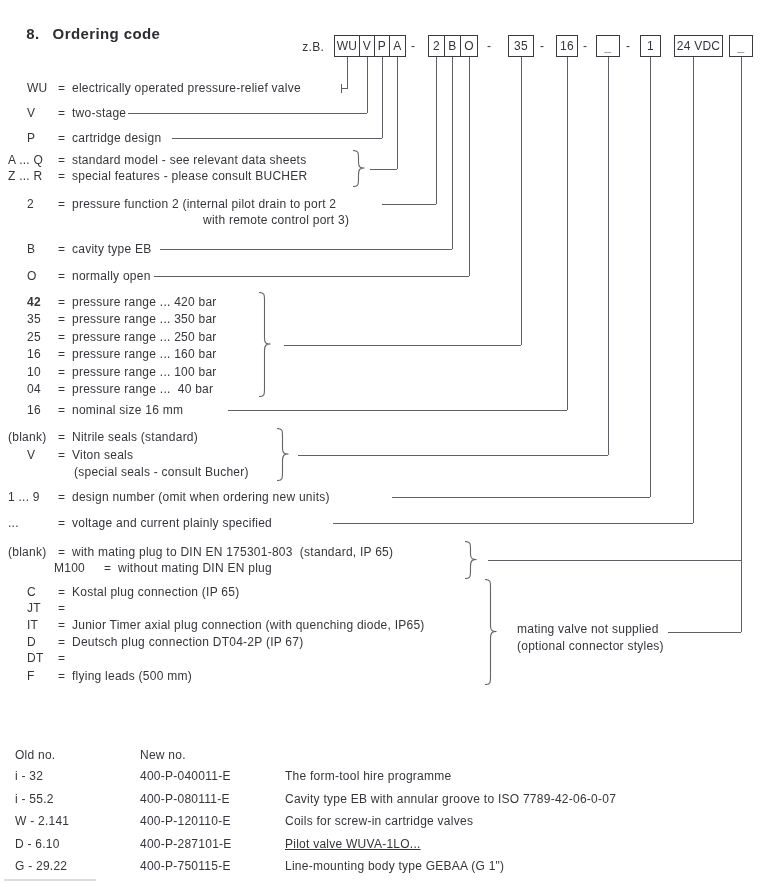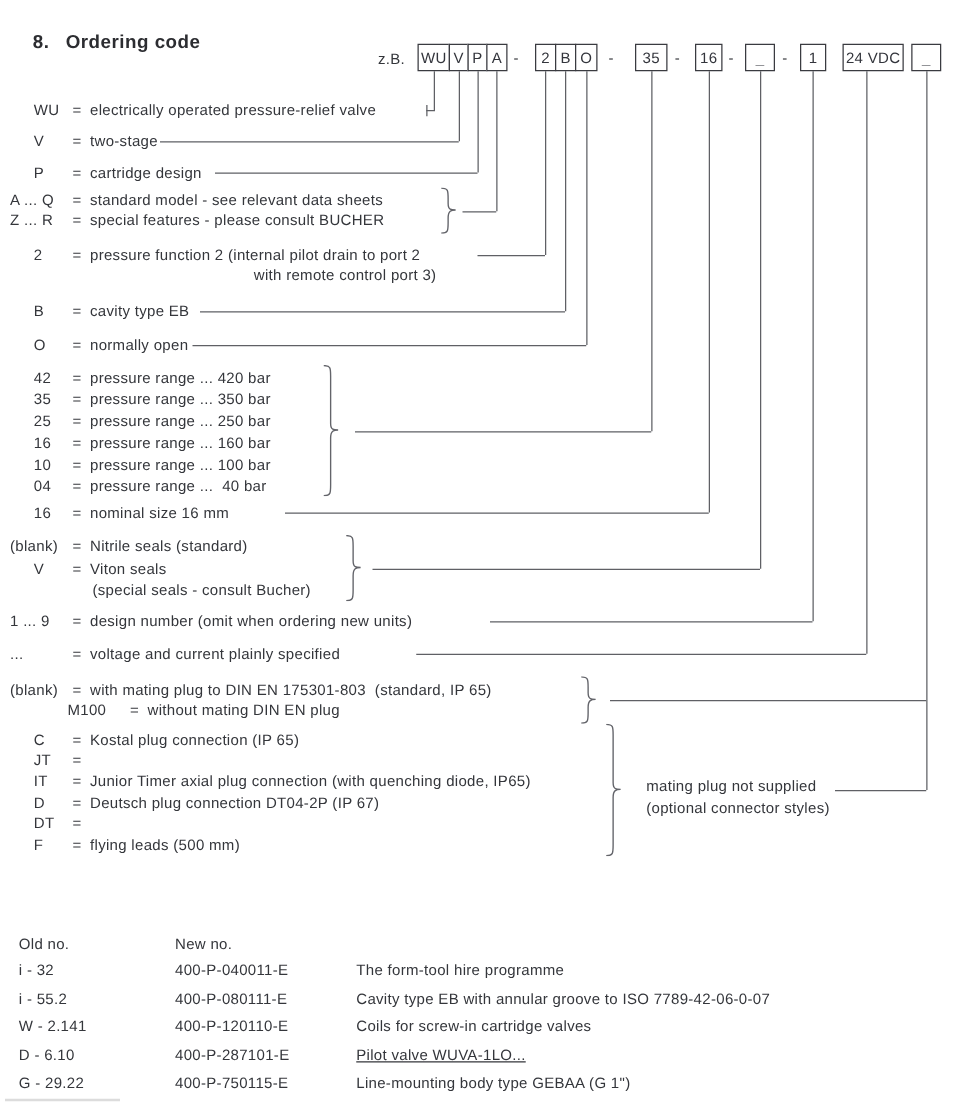--- a/index.html
+++ b/index.html
@@ -144,21 +144,21 @@
         <span class="legend-key" style="left: 27px;">B</span>
         <span class="legend-eq">=</span>
         <span class="legend-text" style="left: 72px;">cavity type EB</span>
       </div>
       <div class="legend-line" style="top: 268px;">
         <span class="legend-key" style="left: 27px;">O</span>
         <span class="legend-eq">=</span>
         <span class="legend-text" style="left: 72px;">normally open</span>
       </div>
       <div class="legend-line" style="top: 294px;">
-        <span class="legend-key" style="left: 27px;">42</span>
+        <span class="legend-key" style="left: 27px; font-weight: bold;">42</span>
         <span class="legend-eq">=</span>
         <span class="legend-text" style="left: 72px;">pressure range ... 420 bar</span>
       </div>
       <div class="legend-line" style="top: 311px;">
         <span class="legend-key" style="left: 27px;">35</span>
         <span class="legend-eq">=</span>
         <span class="legend-text" style="left: 72px;">pressure range ... 350 bar</span>
       </div>
       <div class="legend-line" style="top: 329px;">
         <span class="legend-key" style="left: 27px;">25</span>
@@ -241,21 +241,21 @@
         <span class="legend-key" style="left: 27px;">DT</span>
         <span class="legend-eq">=</span>
       </div>
       <div class="legend-line" style="top: 668px;">
         <span class="legend-key" style="left: 27px;">F</span>
         <span class="legend-eq">=</span>
         <span class="legend-text" style="left: 72px;">flying leads (500 mm)</span>
       </div>
     </div>
 
-  <div class="note-line" style="left:517px;top:622px;">mating plug not supplied</div>
+  <div class="note-line" style="left:517px;top:622px;">mating valve not supplied</div>
   <div class="note-line" style="left:517px;top:639px;">(optional connector styles)</div>
 
 
   <div id="datasheet-table">
       <div class="table-cell" style="left: 15px; top: 748px;">Old no.</div>
       <div class="table-cell" style="left: 140px; top: 748px;">New no.</div>
       <div class="table-cell" style="left: 15px; top: 769px;">i - 32</div>
       <div class="table-cell" style="left: 140px; top: 769px;">400-P-040011-E</div>
       <div class="table-cell" style="left: 285px; top: 769px;">The form-tool hire programme</div>
       <div class="table-cell" style="left: 15px; top: 792px;">i - 55.2</div>

